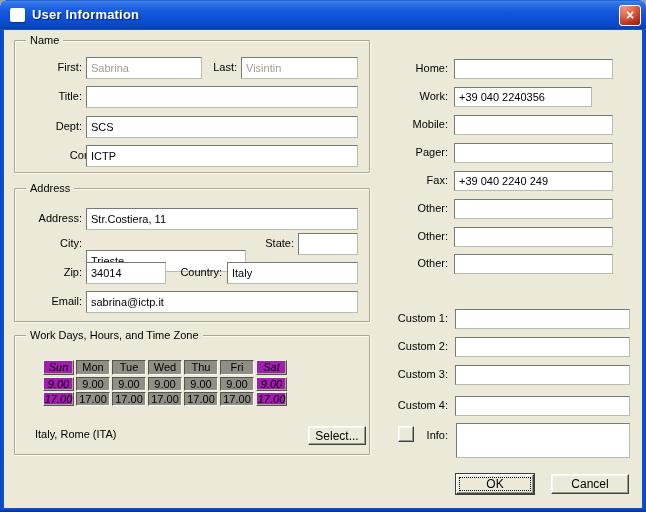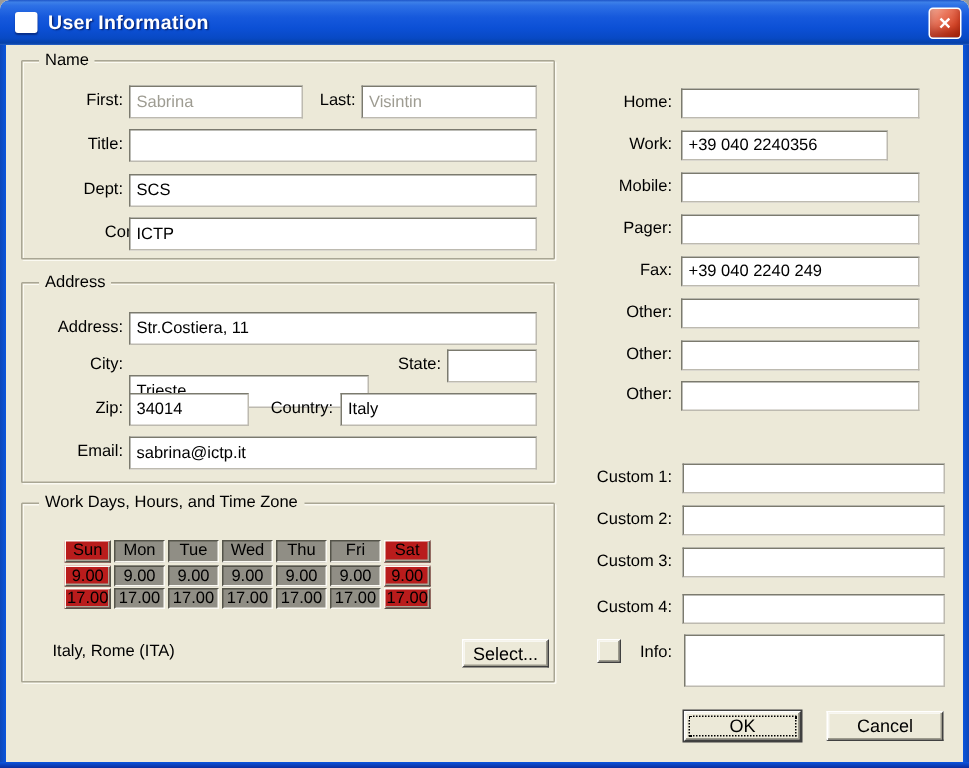--- a/index.html
+++ b/index.html
@@ -55,23 +55,24 @@
   .fld.ro { color:#9E9C92; }
   textarea.fld { resize:none; }
   
   .grid-row { position:absolute; display:flex; gap:2px; }
   .daybtn {
     height:15px; text-align:center; font-size:11px; line-height:13px; cursor:pointer;
     padding:0;
   }
   .timebtn { height:14px; line-height:12px; }
   .day-off {
-    background:#b91c1c; color:#000;
+    background:#a21caf; color:#000;
     border:1px solid; border-color:#FBFAF4 #55544A #55544A #FBFAF4;
     box-shadow:inset -1px -1px 0 #A8A698;
+    font-style:italic;
   }
   .day-on {
     background:#908E85; color:#000;
     border:1px solid; border-color:#55544A #FBFAF4 #FBFAF4 #55544A;
   }
   .w31 { width:31px; } .w34 { width:34px; }
   
   .btn3d {
     position:absolute; background:#ECE9D8; cursor:pointer;
     border:1px solid; border-color:#FFFFFF #404040 #404040 #FFFFFF;

